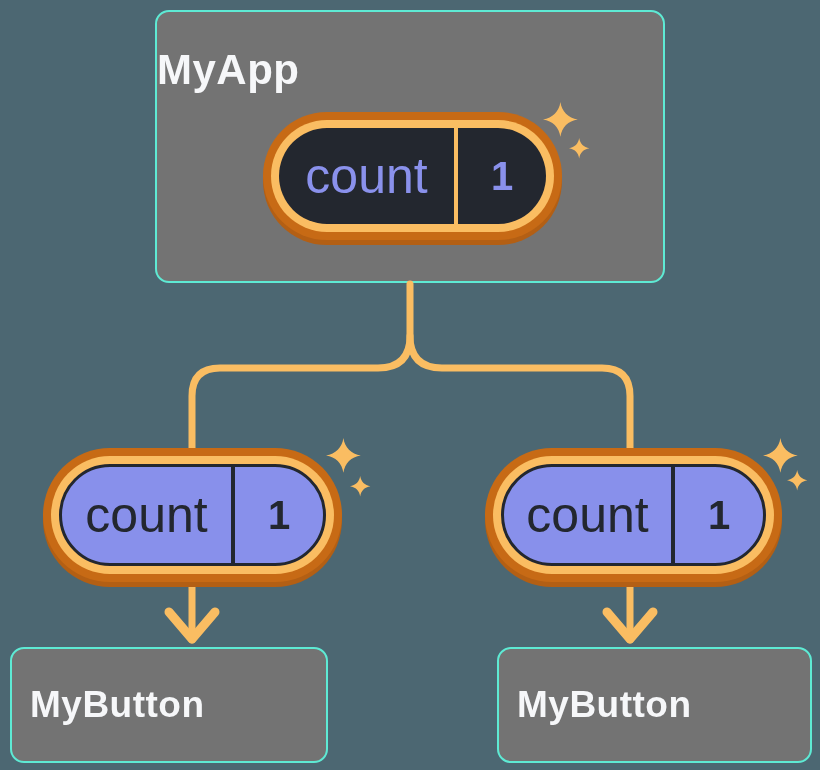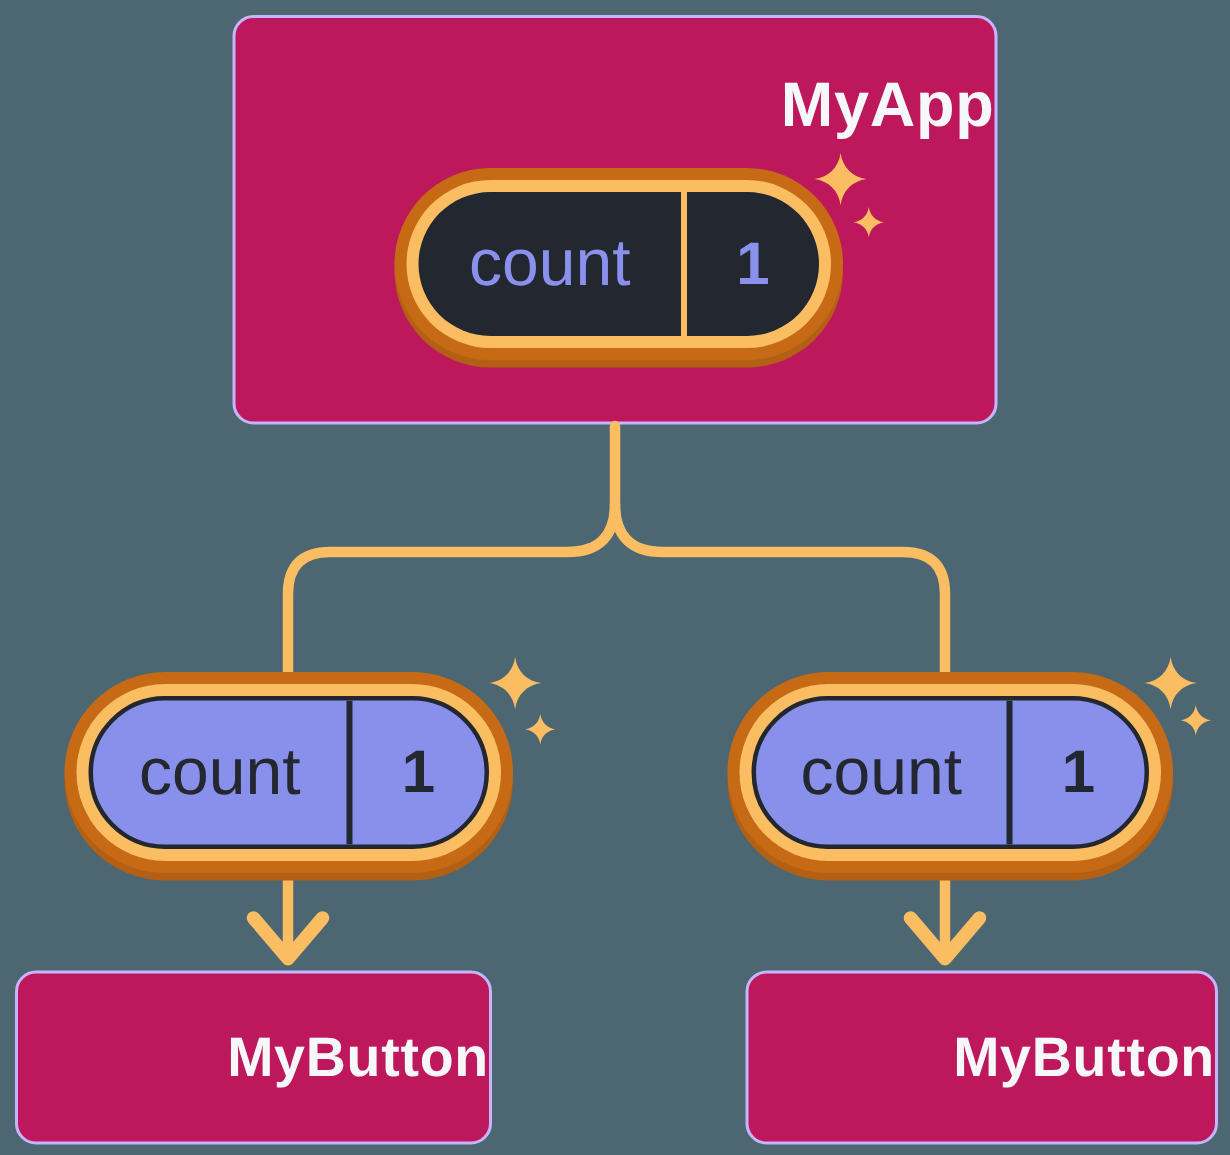--- a/index.html
+++ b/index.html
@@ -6,27 +6,27 @@
   body { font-family: "Liberation Sans", sans-serif; }
   #canvas {
     position: relative;
     width: 820px;
     height: 770px;
     background: #4C6772;
     overflow: hidden;
   }
   .node {
     position: absolute;
-    background: #be185d;
-    border: 2px solid #c4b5fd;
+    background: #737373;
+    border: 2px solid #5eead4;
     border-radius: 14px;
     box-sizing: border-box;
     display: flex;
     flex-direction: column;
-    align-items: flex-end;
+    align-items: flex-start;
   }
   #myapp-node   { left:155px; top:10px;  width:510px; height:273px; }
   #mybutton-left  { left:10px;  top:647px; width:318px; height:116px; justify-content:center; }
   #mybutton-right { left:497px; top:647px; width:315px; height:116px; justify-content:center; }
   .node-title {
     color: #F6F7F9;
     font-size: 42px;
     font-weight: 600;
     letter-spacing: 0.5px;
   }
@@ -51,21 +51,21 @@
     border: 3px solid #23272F;
     width: 267px; height: 102px;
   }
   #prop-pill-left  { left: 59px;  top: 464px; }
   #prop-pill-right { left: 501px; top: 464px; width: 265px; }
 
   .pill-label, .pill-value {
     display: flex;
     align-items: center;
     justify-content: center;
-    font-size: 44px;
+    font-size: 50px;
   }
   .pill-label { flex: 1 1 auto; }
   .pill-value { flex: 0 0 88px; font-weight: 700; font-size: 40px; }
   #state-pill-root .pill-label, #state-pill-root .pill-value { color: #8A91EC; }
   .pill.purple .pill-label, .pill.purple .pill-value { color: #23272F; }
   .pill-divider { flex: 0 0 4px; }
   #state-pill-root .pill-divider { background: #FABD62; }
   .pill.purple .pill-divider { background: #23272F; }
 
   #wires {

